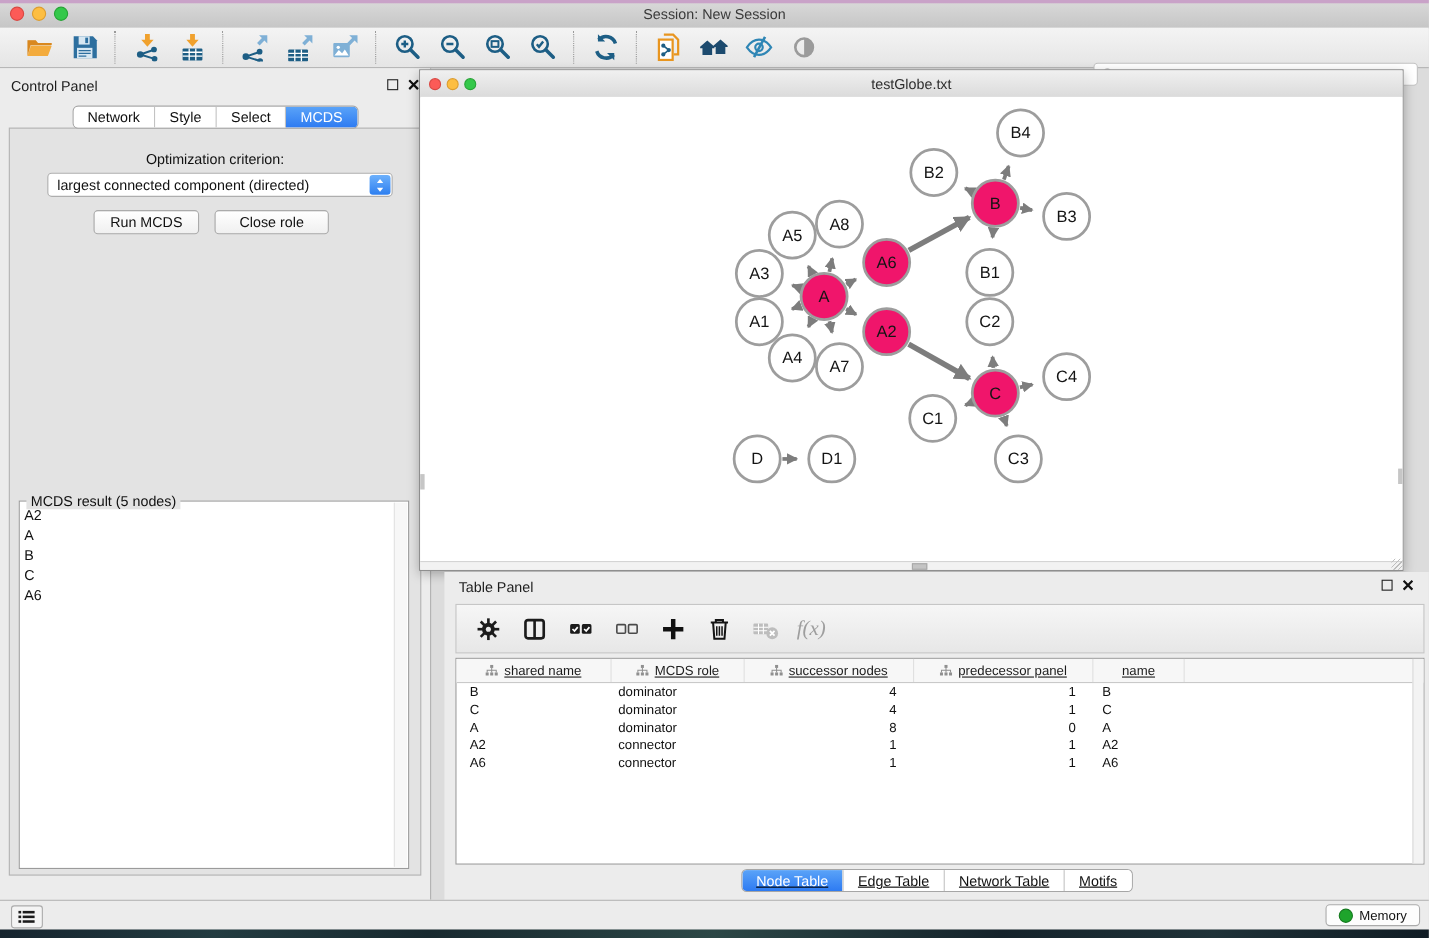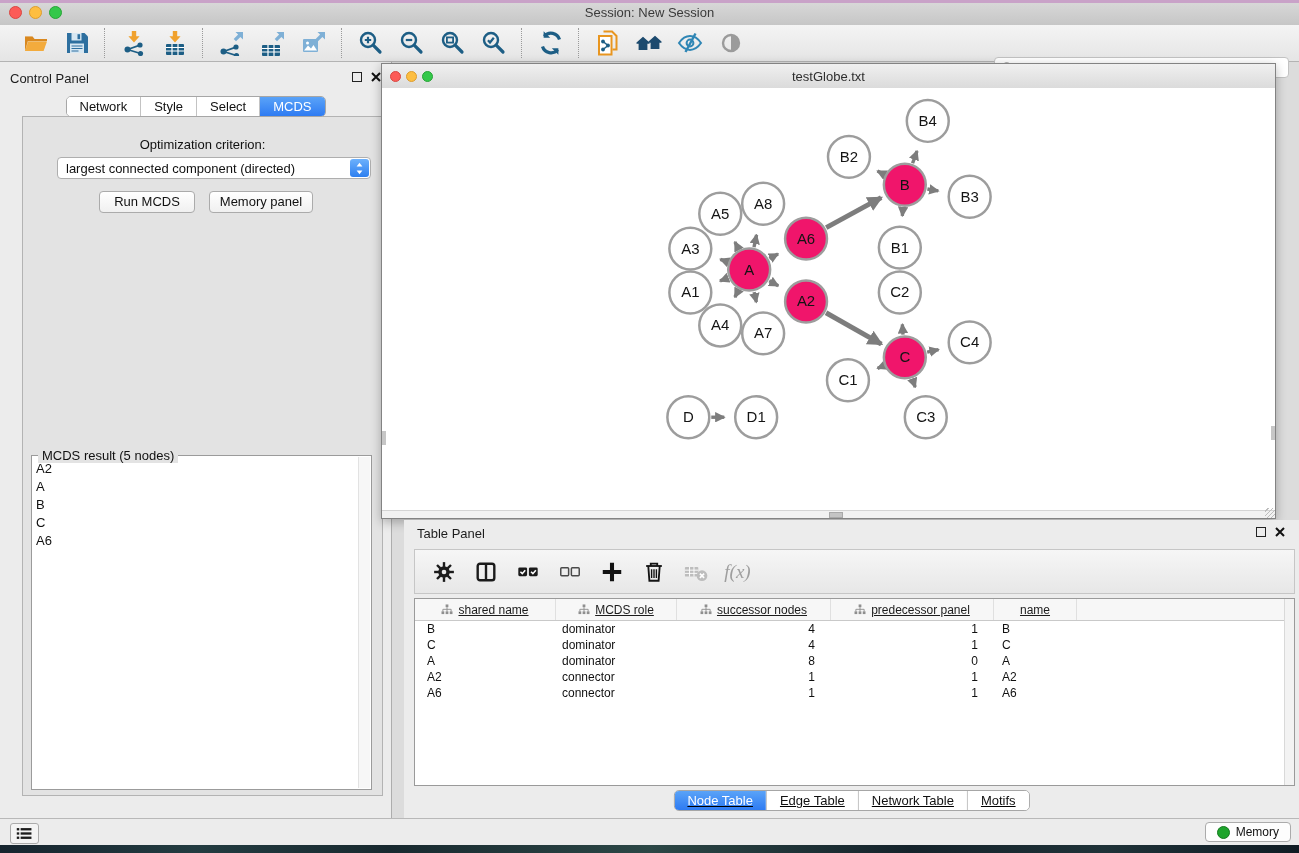--- a/index.html
+++ b/index.html
@@ -39,21 +39,21 @@
   .win-controls{position:absolute;right:10px;top:10px;display:flex;gap:9px;align-items:center;}
   .float-ic{width:8px;height:8px;border:1.5px solid #222;display:inline-block;}
   .close-ic svg{width:10px;height:10px;display:block;}
 
   .seg{display:flex;border:1px solid #a6a6a6;border-radius:5px;overflow:hidden;background:#fff;height:21px;box-sizing:border-box;}
   .seg .tab{padding:0 13px;font-size:13px;line-height:19px;color:#111;background:#fff;border-left:1px solid #c3c3c3;cursor:pointer;white-space:nowrap;}
   .seg .tab:first-child{border-left:none;}
   .seg .tab.active{background:linear-gradient(#5aa3f8,#2e7bf2);color:#fff;}
 
   #cp-tabs{position:absolute;top:34px;left:50%;transform:translateX(-50%);z-index:3;}
-  #cp-content{position:absolute;left:8px;right:8px;top:54px;bottom:22px;background:#e3e3e3;border:1px solid #b3b3b3;margin-left:14px;}
+  #cp-content{position:absolute;left:8px;right:8px;top:54px;bottom:22px;background:#e3e3e3;border:1px solid #b3b3b3;}
   #opt-label{position:absolute;top:20px;left:0;right:0;text-align:center;font-size:13px;color:#111;}
   #combo{position:absolute;top:40px;left:34px;width:314px;height:22px;background:#fff;border:1px solid #aeaeae;border-radius:4px;
      display:flex;align-items:center;box-sizing:border-box;cursor:pointer;}
   #combo .cval{flex:1;font-size:13px;padding-left:8px;color:#111;white-space:nowrap;overflow:hidden;}
   #combo .stepper{width:19px;height:18px;margin-right:1px;border-radius:3px;background:linear-gradient(#6db1fc,#2d7ff0);
      display:flex;align-items:center;justify-content:center;}
   .btn{position:absolute;height:22px;background:linear-gradient(#ffffff,#f0f0f0);border:1px solid #ababab;border-radius:4px;
      font-size:13px;color:#111;line-height:20px;text-align:center;cursor:pointer;box-sizing:border-box;}
   #run-btn{top:74px;left:76px;width:96px;}
   #closep-btn{top:74px;left:186px;width:104px;}
@@ -304,21 +304,21 @@
     <div id="combo">
       <span class="cval">largest connected component (directed)</span>
       <span class="stepper">
         <svg viewBox="0 0 10 16" width="9" height="15">
             <path d="M5 1.5l3.2 4.2H1.8z" fill="#fff"></path>
             <path d="M5 14.5l-3.2-4.2h6.4z" fill="#fff"></path>
           </svg>
       </span>
     </div>
     <div id="run-btn" class="btn">Run MCDS</div>
-    <div id="closep-btn" class="btn">Memory panel</div>
+    <div id="closep-btn" class="btn">Close role</div>
     <div id="mcds-box">
       <span id="mcds-legend">MCDS result (5 nodes)</span>
       <div id="mcds-list">
           <div class="item">A2</div>
           <div class="item">A</div>
           <div class="item">B</div>
           <div class="item">C</div>
           <div class="item">A6</div>
         </div>
       <div id="mcds-scroll"></div>

